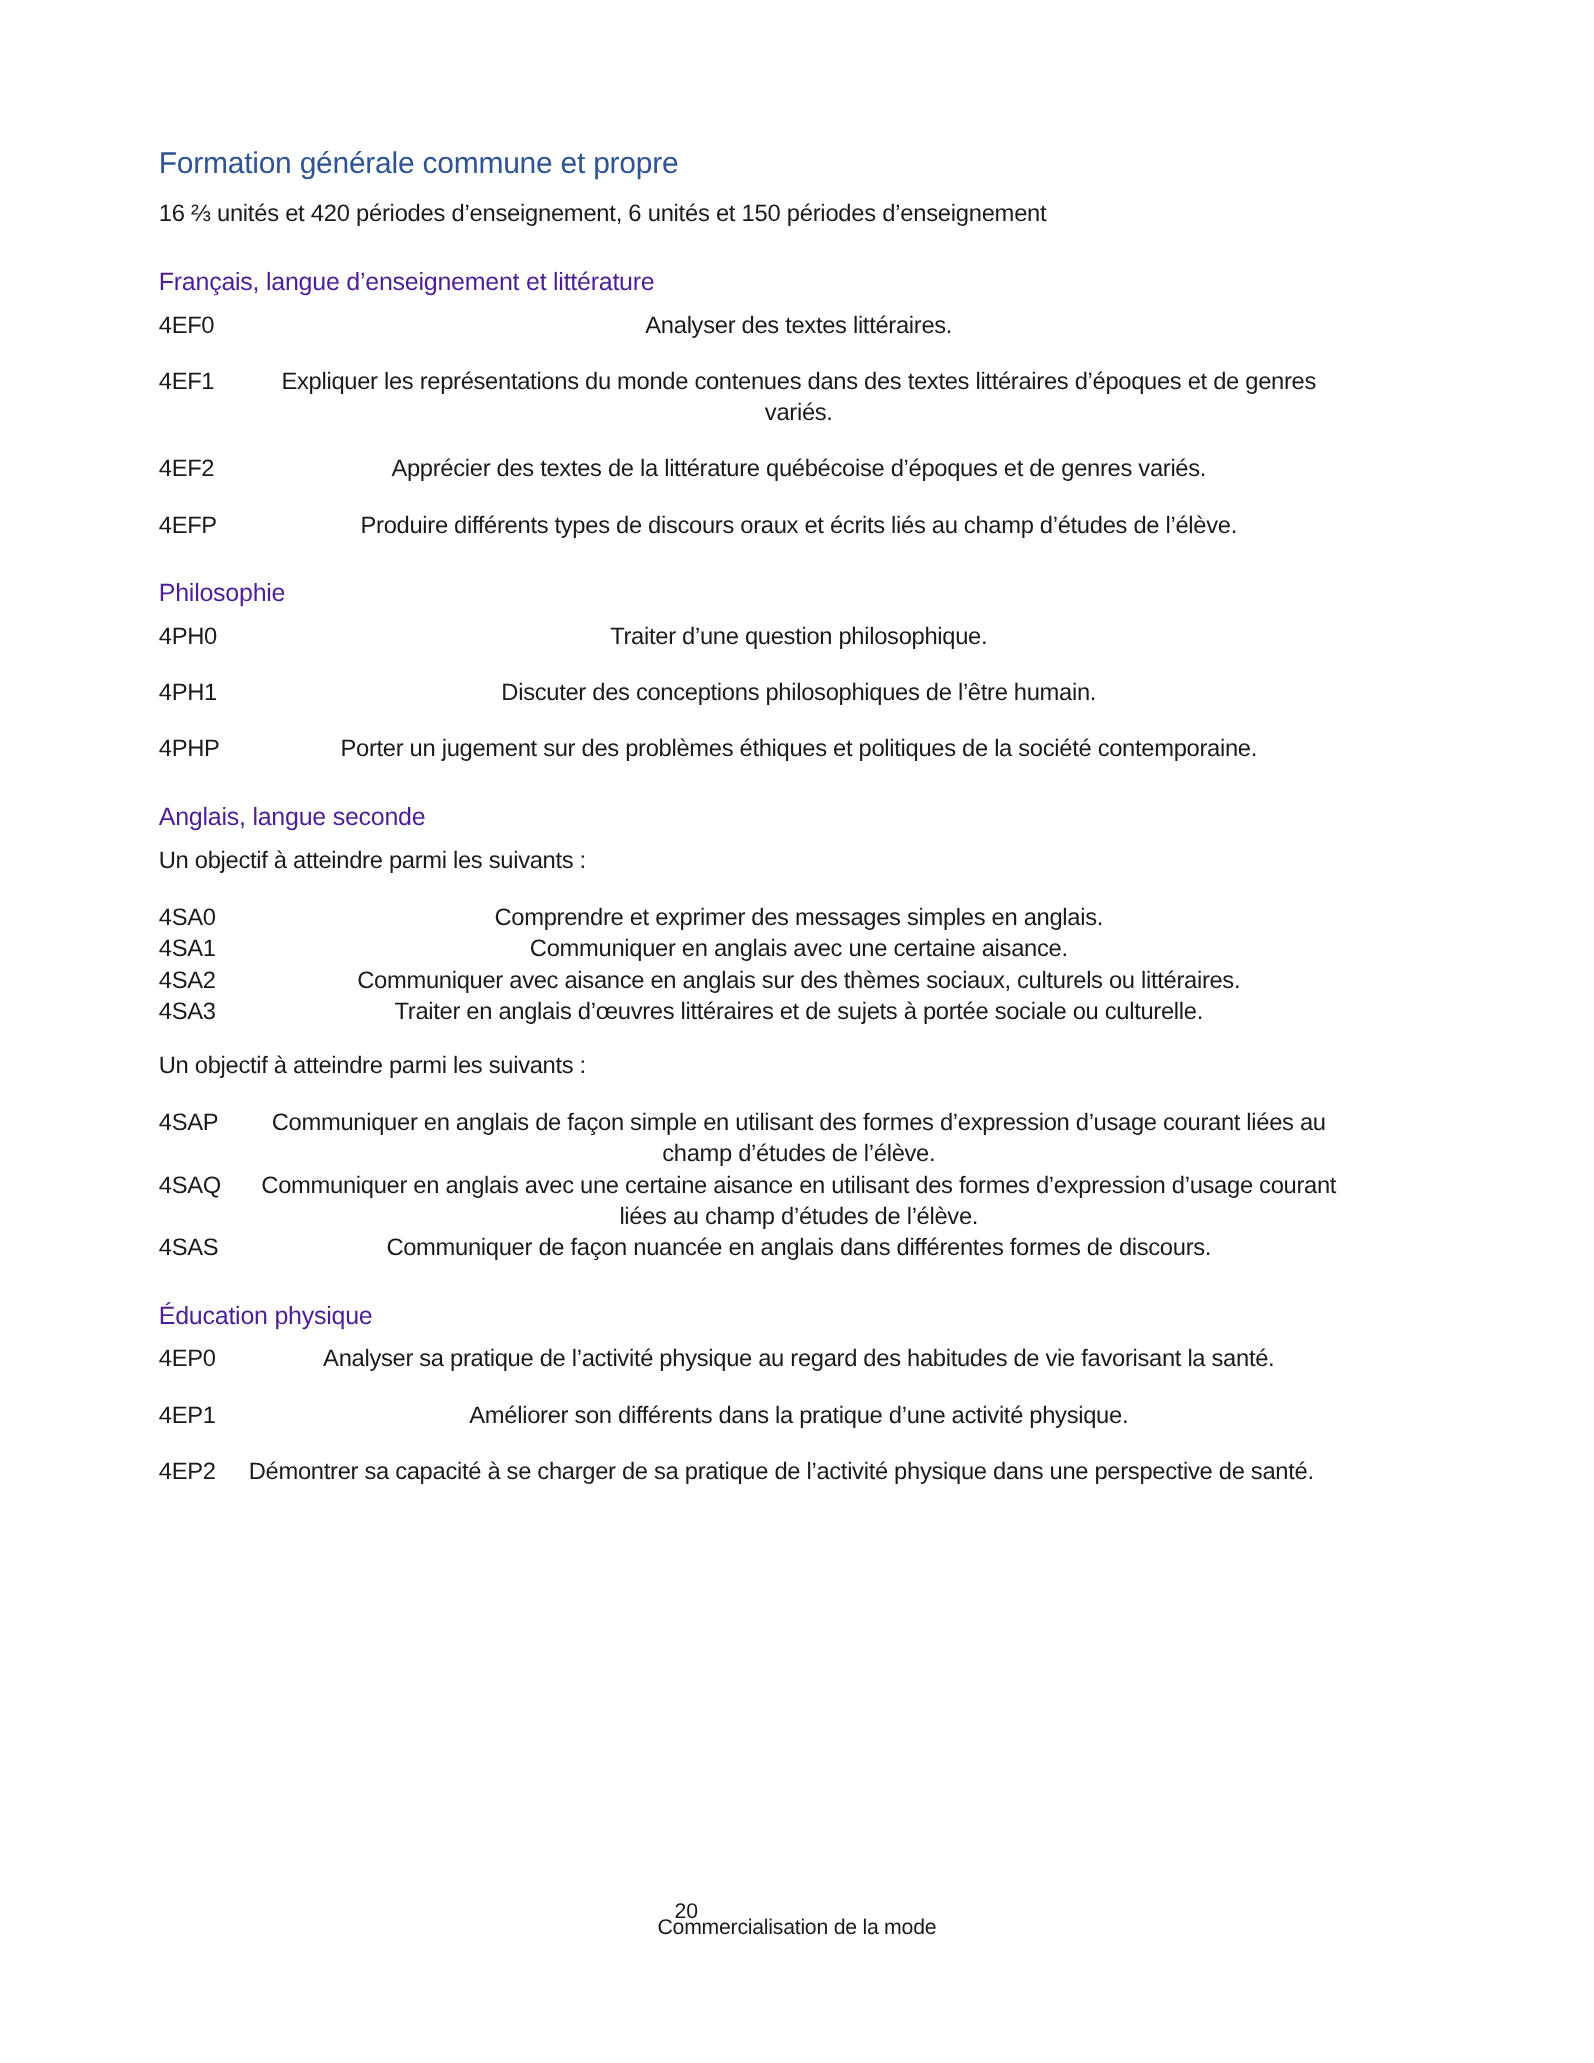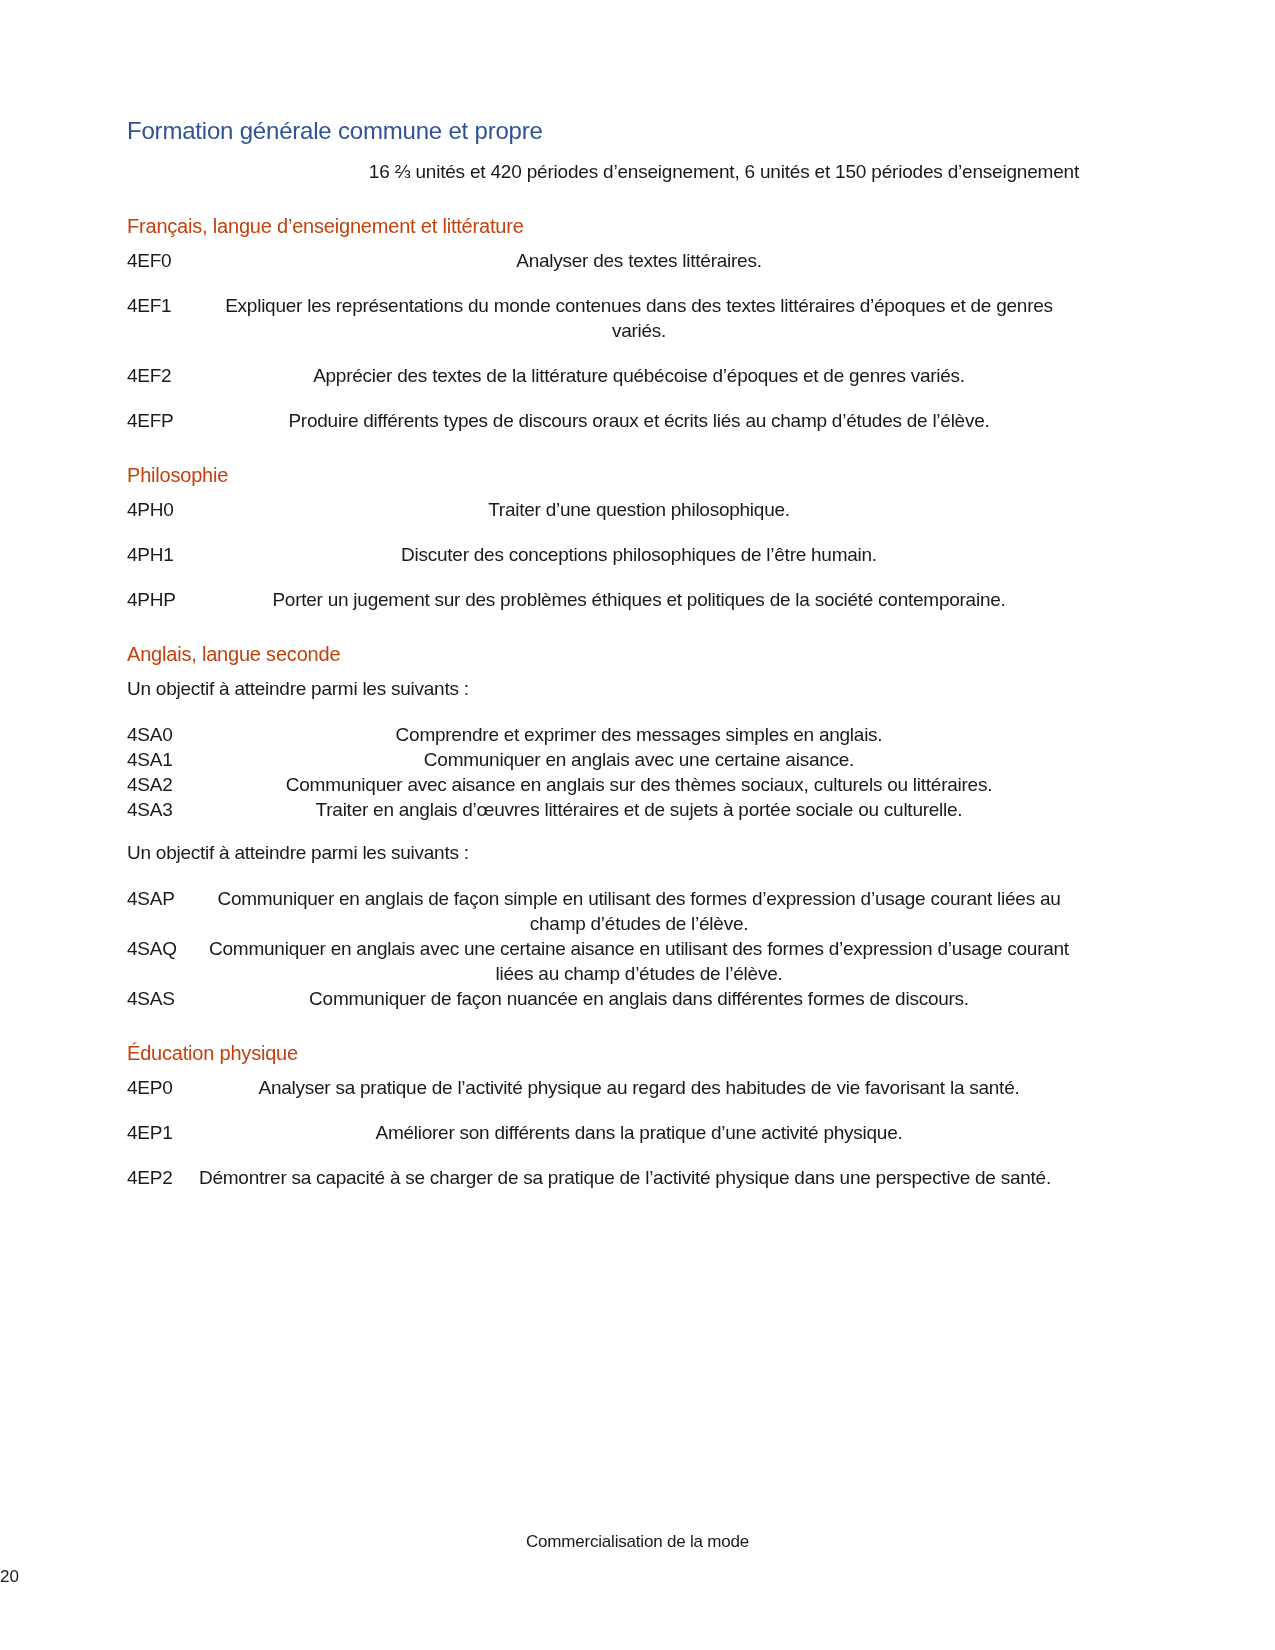--- a/index.html
+++ b/index.html
@@ -28,27 +28,26 @@
     font-weight: 400;
     color: #2F5496;
     margin: 0 0 13px 0;
     letter-spacing: -0.2px;
   }
   p.subtitle {
     font-size: 19px;
     line-height: 25px;
     margin: 0 0 28px 0;
     letter-spacing: -0.2px;
-    text-align: right;
   }
   h2.section-heading {
     font-size: 20px;
     line-height: 26px;
     font-weight: 400;
-    color: #c2410c;
+    color: #4c1d95;
     margin: 29px 0 9px 0;
     letter-spacing: -0.2px;
   }
   .item {
     display: flex;
     font-size: 19px;
     line-height: 25px;
     letter-spacing: -0.25px;
   }
   .item .code {
@@ -87,24 +86,24 @@
     width: 1017px;
     font-size: 17px;
     line-height: 22px;
     letter-spacing: -0.2px;
   }
   .footer .program {
     text-align: center;
   }
   .page-number {
     position: absolute;
-    top: 1566px;
+    top: 1518px;
     left: 0;
     width: 1098px;
-    text-align: left;
+    text-align: center;
     font-size: 17px;
     line-height: 22px;
   }
 </style>
 </head>
 <body>
 
 <div class="page">
   <div class="content">
 

